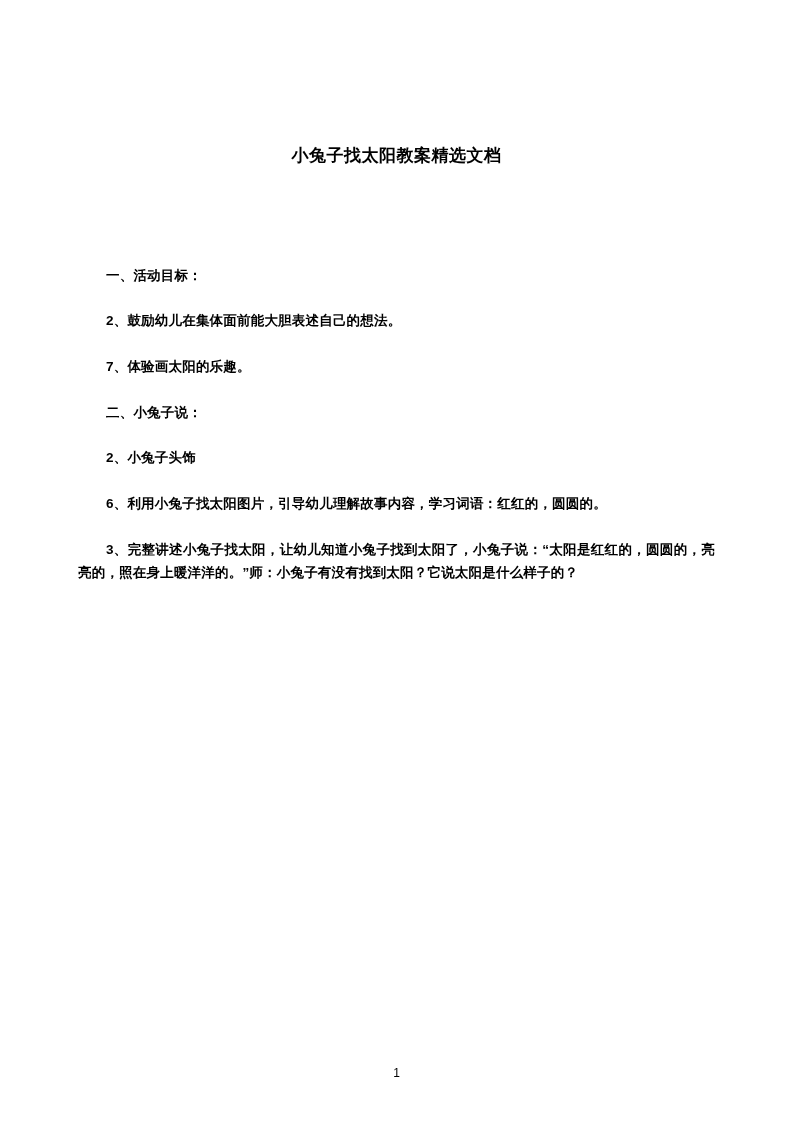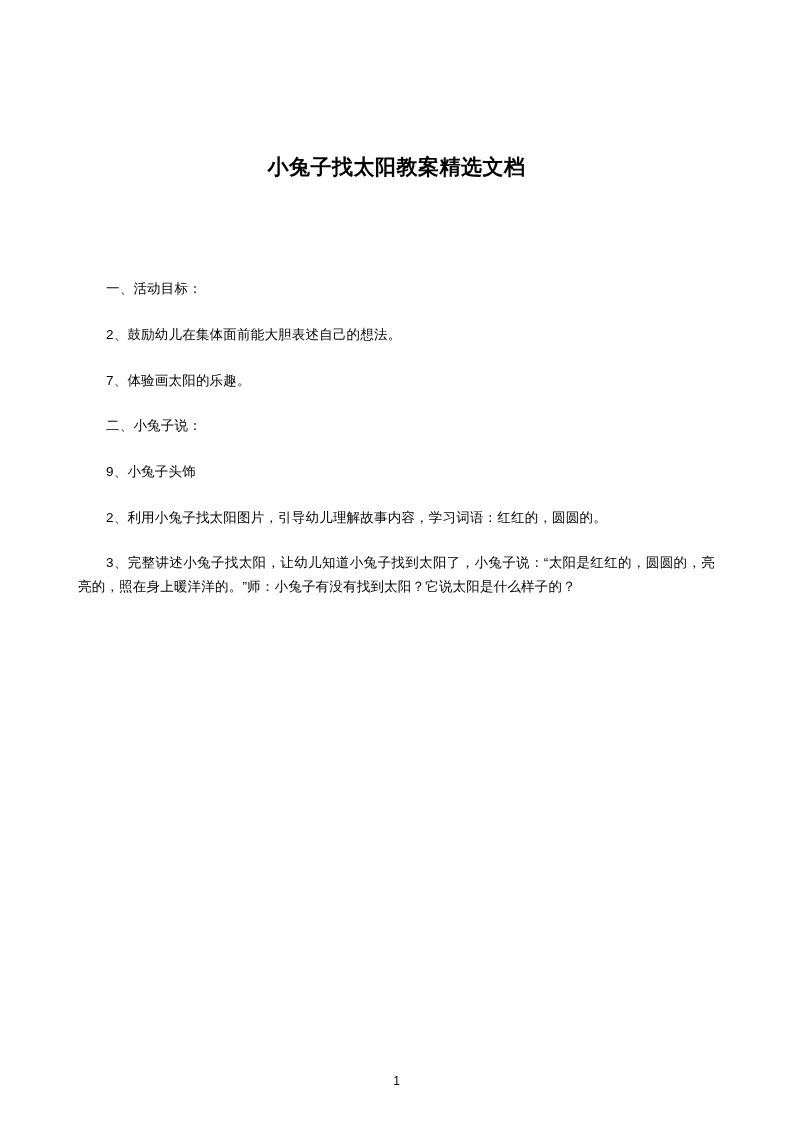--- a/index.html
+++ b/index.html
@@ -17,29 +17,30 @@
   }
   .page {
     position: relative;
     width: 793px;
     height: 1122px;
     box-sizing: border-box;
     padding: 0 78px;
   }
   .doc-title {
     text-align: center;
-    font-size: 21px;
+    font-size: 17px;
     font-weight: bold;
     letter-spacing: 0.5px;
-    margin: 12px;
+    margin: 4px;
     padding-top: 140px;
     line-height: 1.4;
   }
   .body-block {
     margin-top: 96px;
+    font-weight: bold;
   }
   .para {
     font-size: 13.5px;
     line-height: 1.75;
     margin: 0 0 22px 0;
     text-align: justify;
     text-indent: 28px;
     letter-spacing: 0.2px;
   }
   .page-number {
@@ -57,19 +58,19 @@
 
 <div class="page">
 
   <h1 class="doc-title">小兔子找太阳教案精选文档</h1>
 
   <div class="body-block">
     <p class="para">一、活动目标：</p>
     <p class="para">2、鼓励幼儿在集体面前能大胆表述自己的想法。</p>
     <p class="para">7、体验画太阳的乐趣。</p>
     <p class="para">二、小兔子说：</p>
-    <p class="para">9、小兔子头饰</p>
-    <p class="para">2、利用小兔子找太阳图片，引导幼儿理解故事内容，学习词语：红红的，圆圆的。</p>
+    <p class="para">2、小兔子头饰</p>
+    <p class="para">6、利用小兔子找太阳图片，引导幼儿理解故事内容，学习词语：红红的，圆圆的。</p>
     <p class="para">3、完整讲述小兔子找太阳，让幼儿知道小兔子找到太阳了，小兔子说：“太阳是红红的，圆圆的，亮亮的，照在身上暖洋洋的。”师：小兔子有没有找到太阳？它说太阳是什么样子的？</p>
   </div>
 
   <div class="page-number">1</div>
 </div>
 
 </body></html>

